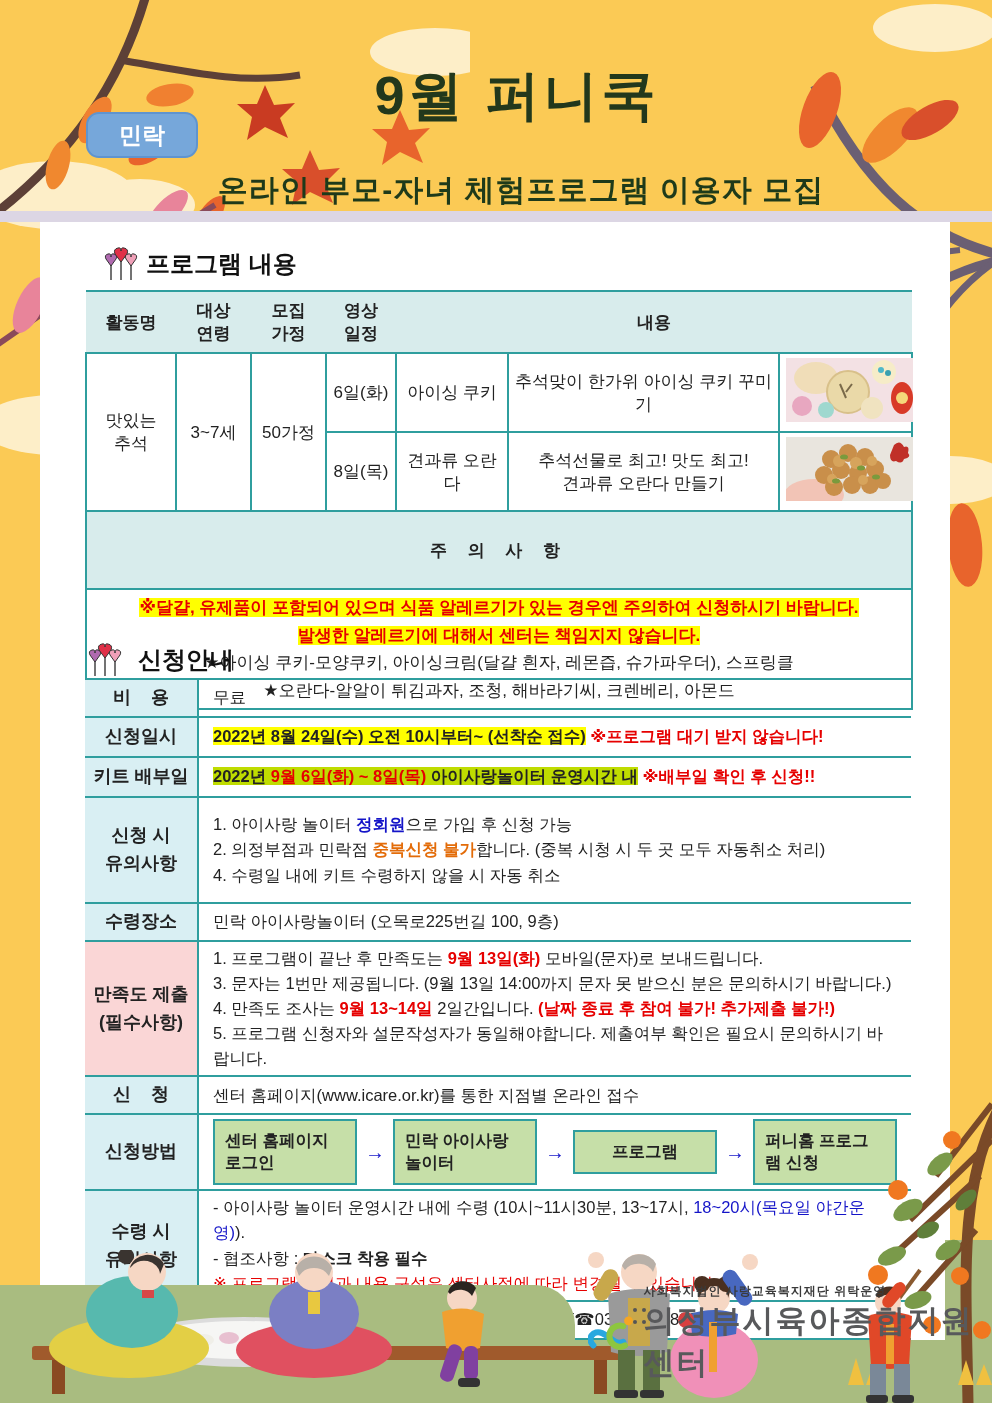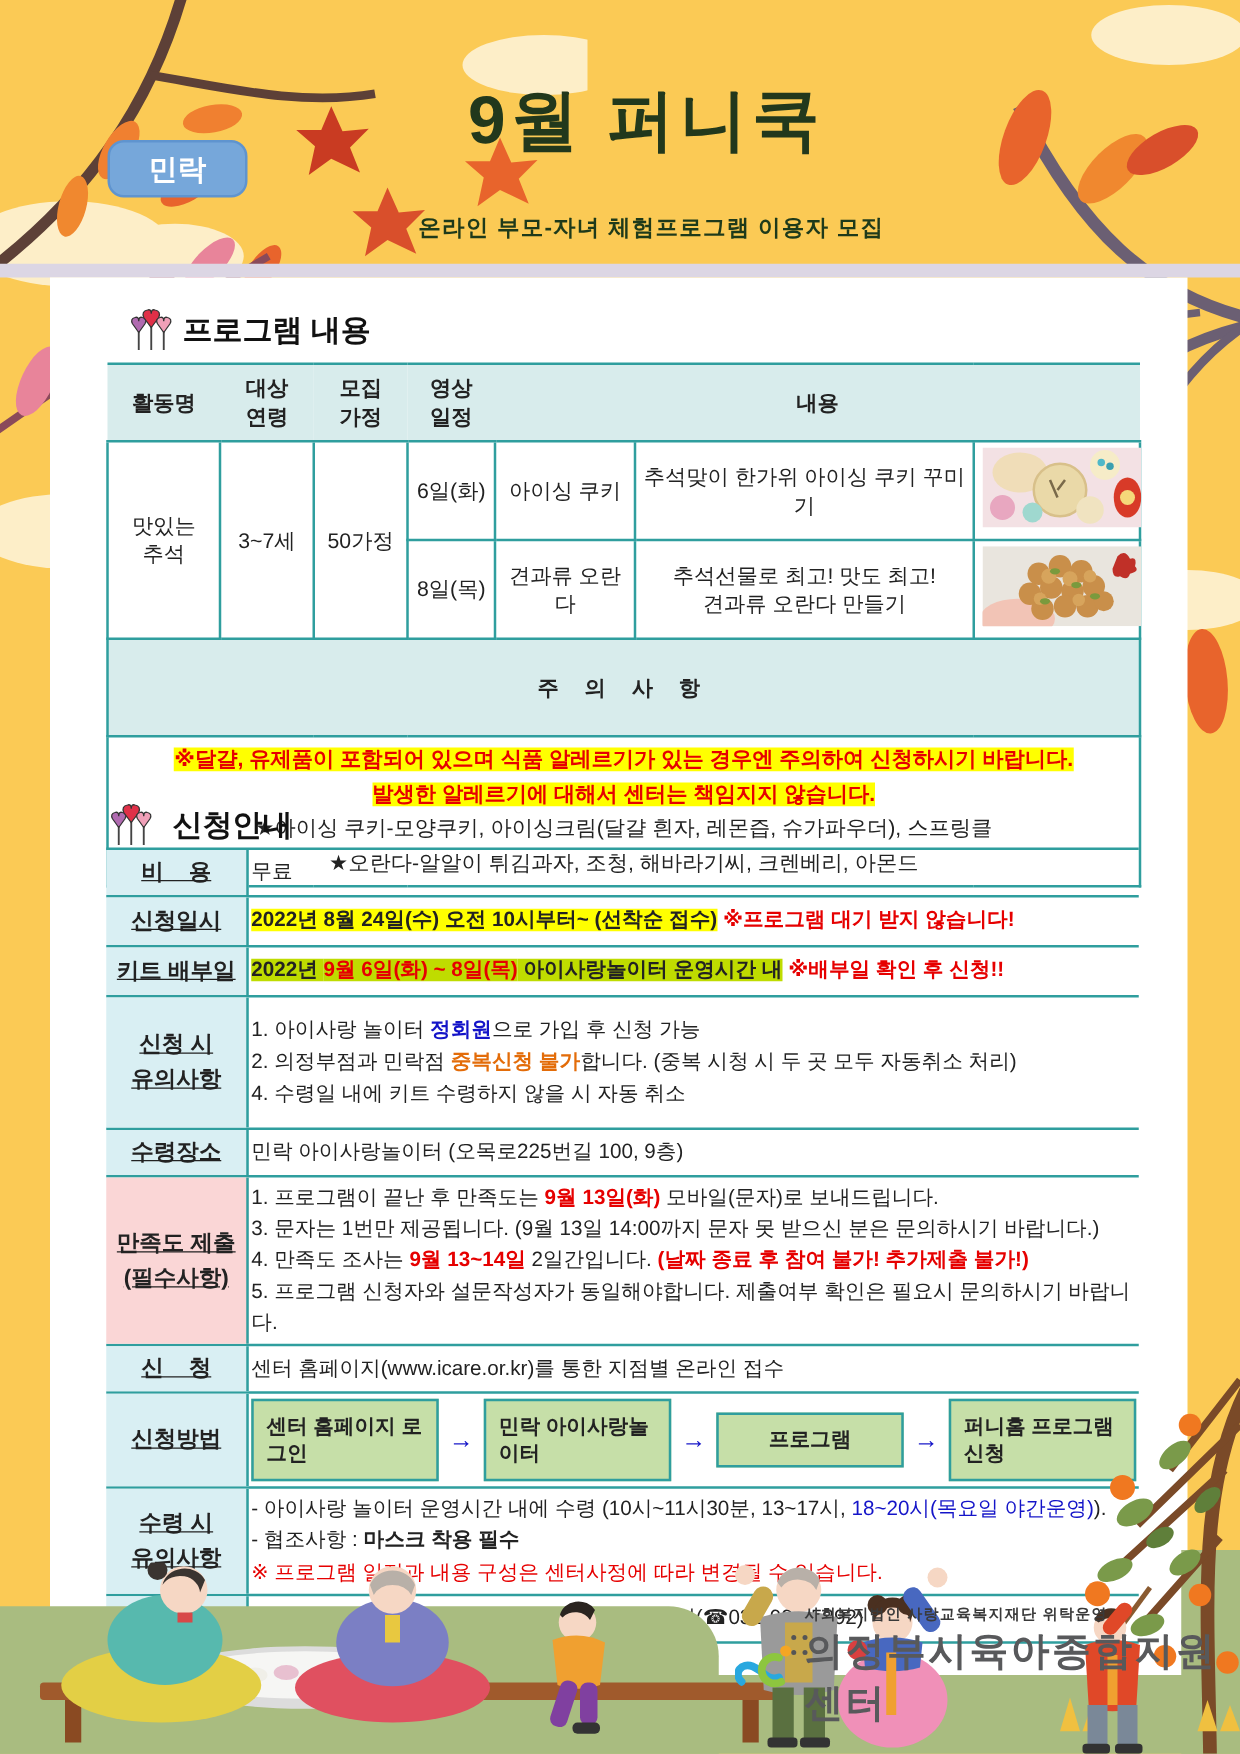--- a/index.html
+++ b/index.html
@@ -10,21 +10,21 @@
   .pre{white-space:pre-line;margin-top:20px;}
   .prex{white-space:pre;}
 
   
   .badge{left:86px;top:112px;width:108px;height:42px;background:#76a7da;
          border:2px solid #5f94cf;border-radius:13px;color:#fff;font-weight:bold;
          font-size:23px;display:flex;align-items:center;justify-content:center;}
   .title{left:0;right:0;top:60px;text-align:center;padding-left:42px;
          font-size:54px;font-weight:900;color:#22381c;letter-spacing:4px;}
   .subtitle{left:0;right:0;top:170px;text-align:center;padding-left:50px;
-         font-size:18px;font-weight:800;color:#1e3a1a;letter-spacing:1px;}
+         font-size:30px;font-weight:800;color:#1e3a1a;letter-spacing:1px;}
   .lav{left:0;right:0;top:211px;height:11px;background:#dcd6e4;}
   .panel{left:40px;top:222px;width:910px;height:1120px;background:#ffffff;}
 
   
   .sec-head{display:flex;align-items:center;gap:8px;font-size:24px;font-weight:800;color:#111;}
   .s1{left:104px;top:246px;}
   .s2{left:88px;top:642px;gap:16px;}
 
   
   table.t1{left:85px;top:290px;width:826px;border-collapse:collapse;table-layout:fixed;}
@@ -39,23 +39,23 @@
   td.photo{padding:2px;height:68px;}
   td.band{background:#d8ecec;font-weight:800;letter-spacing:8px;height:30px;font-size:18px;}
   td.notes{height:auto;text-align:left;padding:8px 6px;margin-top:19px;}
   td.notes .ln{font-size:17px;line-height:1.62;}
 
   
   .t2{left:85px;top:678px;width:826px;border-top:2px solid #2f9e9e;}
   .t2-row{display:flex;border-bottom:2px solid #2f9e9e;box-sizing:border-box;}
   .t2-label{width:112px;min-width:112px;background:#d9eff3;border-right:2px solid #2f9e9e;
       display:flex;align-items:center;justify-content:center;font-weight:800;font-size:18px;
-      white-space:pre;text-align:center;line-height:1.55;text-decoration:underline;}
+      white-space:pre;text-align:center;line-height:1.55;}
   .t2-label.pink{background:#fad6d6;}
-  .t2-val{flex:1;padding:4px 2px;display:flex;flex-direction:column;justify-content:center;}
+  .t2-val{flex:1;padding:4px 14px;display:flex;flex-direction:column;justify-content:center;}
   .t2-val .ln{font-size:16.5px;line-height:1.52;}
   .h38{min-height:38px;} .h40{min-height:40px;} .h106{min-height:106px;}
   .h126{min-height:126px;} .h52{min-height:52px;} .h70{min-height:70px;}
 
   
   .b{font-weight:800;}
   .red{color:#e60000;}
   .blue{color:#1414c8;}
   .orange{color:#e36c09;}
   .hly{background:#ffff00;}

